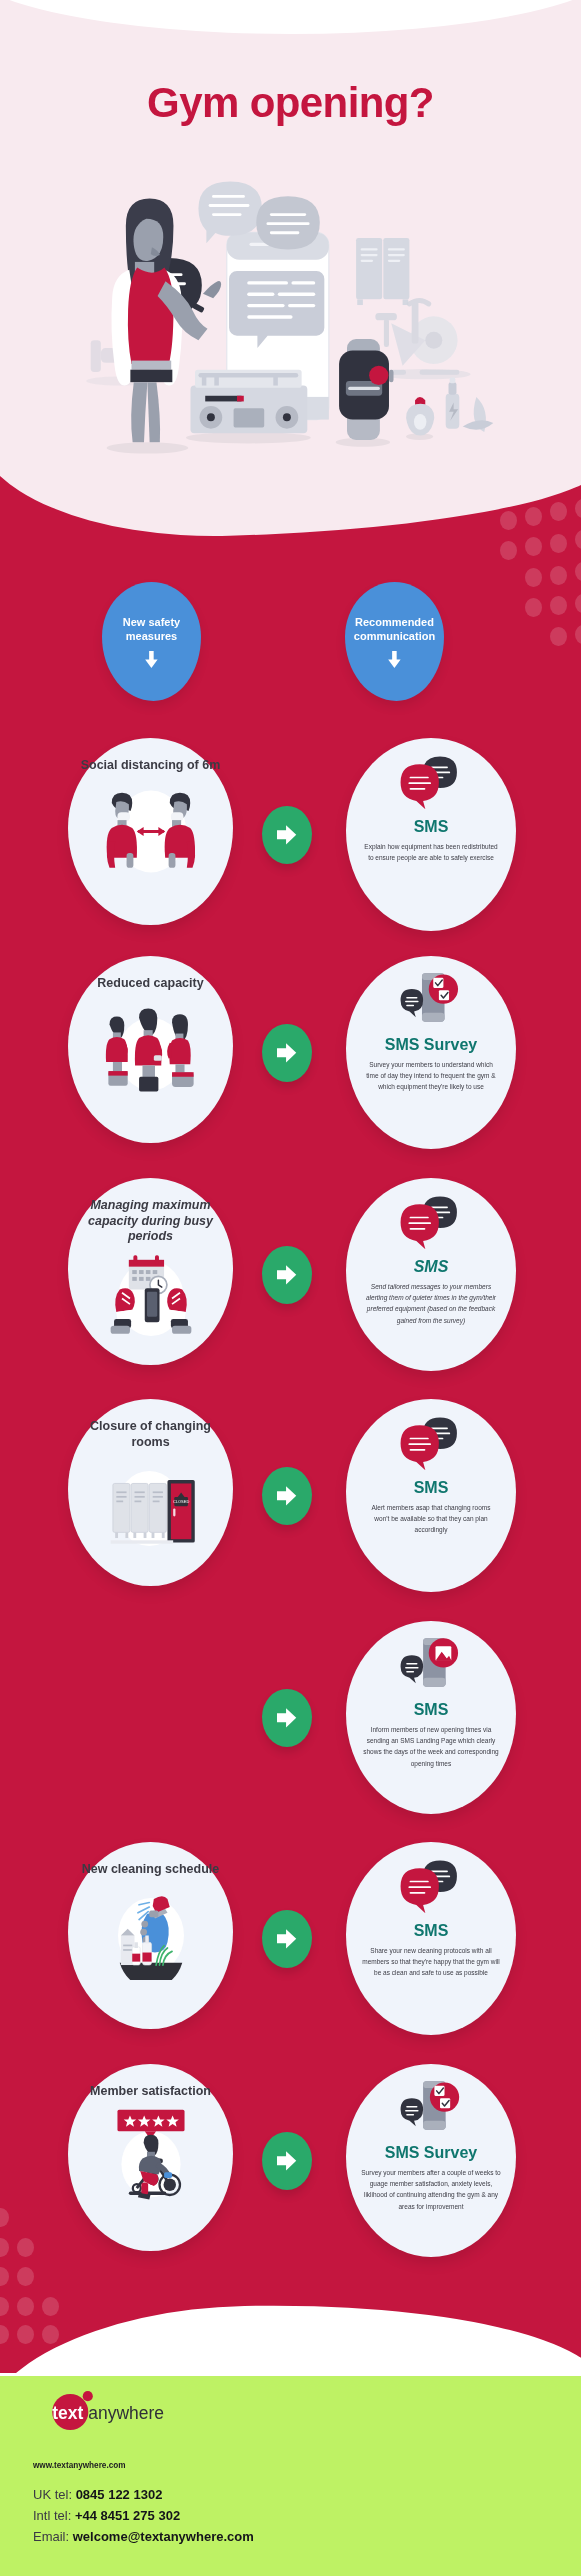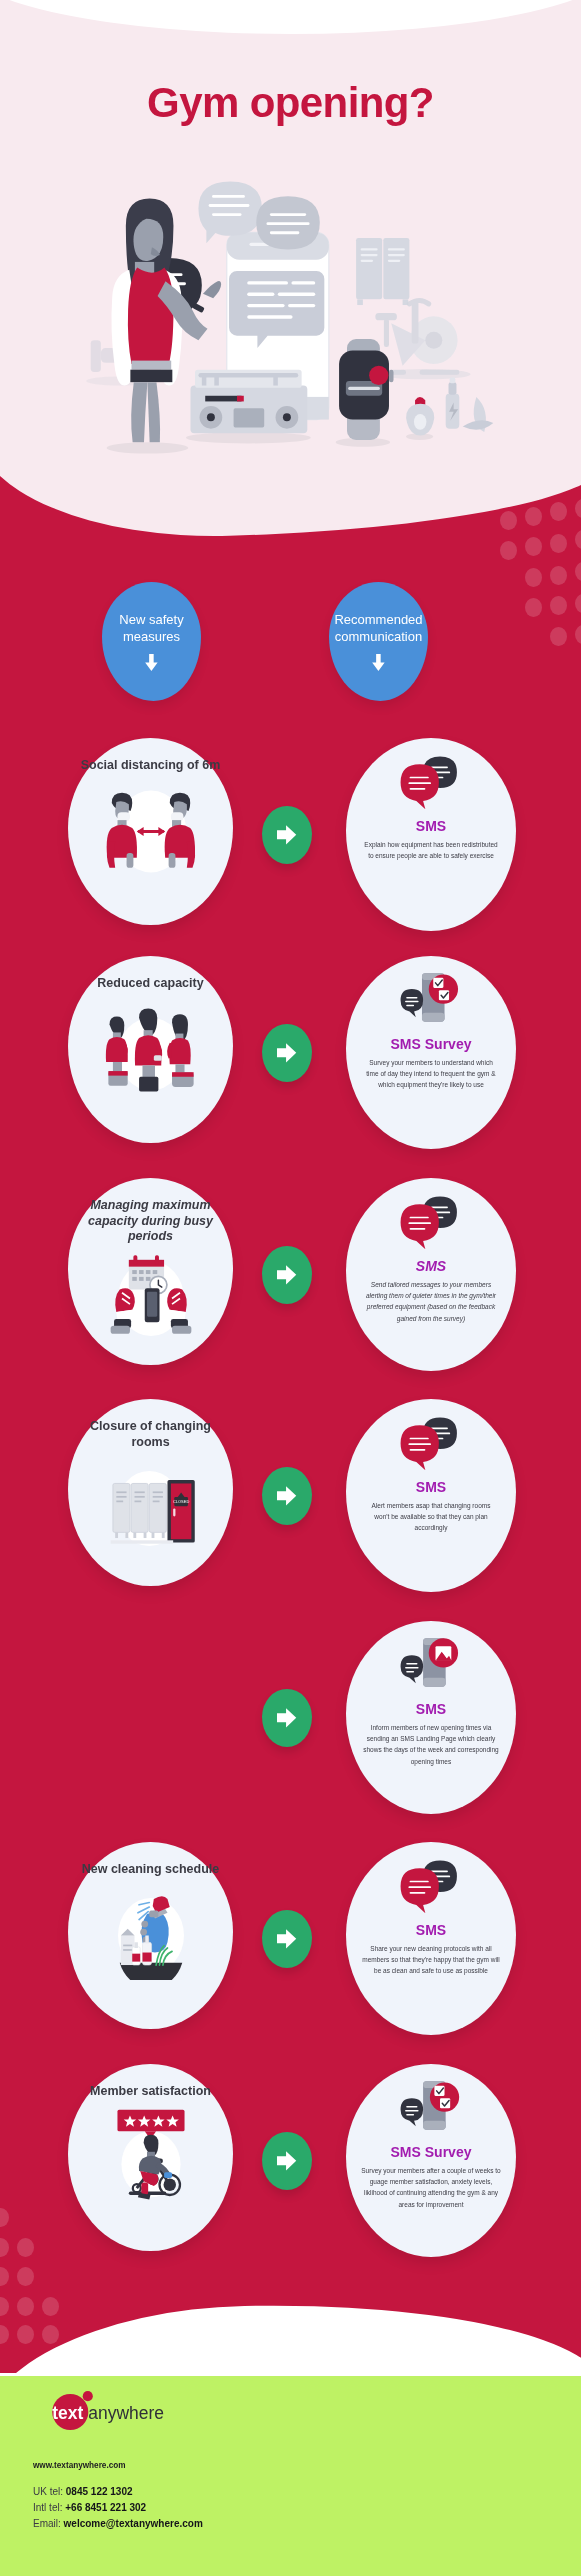--- a/index.html
+++ b/index.html
@@ -63,21 +63,21 @@
   
   .col-head{
     position:absolute;
     width:99px; height:119px;
     background:#4a90d9;
     border-radius:50% 50% 48% 52%/46% 46% 54% 54%;
     display:flex; flex-direction:column; align-items:center; justify-content:center;
     box-shadow:0 5.7px 10.2px rgba(0,0,0,0.09);
   }
   .col-head .ch-text{
-    color:#fff; font-weight:normal; font-size:13px; line-height:1.28;
+    color:#fff; font-weight:bold; font-size:11px; line-height:1.28;
     text-align:center; padding:0 6.8px;
   }
   .dn-arrow{ margin-top:8px; width:14.8px; height:17px; }
 
   
   .row{ position:absolute; left:0; width:581px; height:187px; }
 
   .card{
     position:absolute;
     background:#f0f4fb;
@@ -95,21 +95,21 @@
     padding-top:12.5px;
   }
   .measure-title{
     font-size:12.5px; font-weight:bold; color:#3b3b44;
     text-align:center; line-height:1.22; padding:0 12.5px;
   }
   .measure-art{ margin-top:5.7px; width:108px; height:97px; position:relative; }
 
   .comm-art{ width:68px; height:62px; position:relative; margin-top:2.3px; }
   .comm-title{
-    font-size:14px; font-weight:bold; color:#a21caf;
+    font-size:16px; font-weight:bold; color:#0f766e;
     text-align:right; margin-top:3.4px;
   }
   .comm-desc{
     font-size:6.5px; color:#3b3b44; text-align:center;
     line-height:1.75; padding:4.5px 18px 0 18px;
   }
 
   
   .arrow-puck{
     position:absolute; left:262px; top:68px;
@@ -122,21 +122,21 @@
   .arrow-puck svg{ width:20.4px; height:21.6px; }
 
   
   .footer{
     position:absolute; left:0; top:2376px; width:581px; height:200px;
     background:#bef264;
   }
   .logo-wrap{ position:absolute; left:33px; top:10.2px; width:193px; height:44px; }
   .footer-lines{ position:absolute; left:33px; top:85px; }
   .f-url{ font-size:8.2px; font-weight:bold; color:#1c1c22; margin-bottom:13.6px; }
-  .f-line{ font-size:10px; color:#3a3a44; line-height:1.62; }
+  .f-line{ font-size:13px; color:#3a3a44; line-height:1.62; }
   .f-line b{ color:#14141a; }
 </style>
 </head>
 <body>
 
 <div class="hero">
   <div class="hero-top-curve"></div>
 
   <div class="hero-title">Gym opening?</div>
 
@@ -328,21 +328,21 @@
     <div class="dot" style="left:50px; top:117px;"></div>
   </div>
 
   <div class="col-head" style="left:102px; top:111px;">
     <div class="ch-text">New safety measures</div>
     <svg class="dn-arrow" viewBox="0 0 26 30">
       <path d="M9 0 h8 v15 h7 L13 30 L2 15 h7 z" fill="#ffffff"></path>
     </svg>
   </div>
 
-  <div class="col-head" style="left:329px; top:111px;">
+  <div class="col-head" style="left:345px; top:111px;">
     <div class="ch-text">Recommended communication</div>
     <svg class="dn-arrow" viewBox="0 0 26 30">
       <path d="M9 0 h8 v15 h7 L13 30 L2 15 h7 z" fill="#ffffff"></path>
     </svg>
   </div>
 
   <div class="row" style="top:267px;">
     <div class="card card-left">
       <div class="measure-title">Social distancing of 6m</div>
       <div class="measure-art">
@@ -782,20 +782,20 @@
       <text x="97" y="58" font-family="Liberation Sans, sans-serif" font-size="31" fill="#2f3038">anywhere</text>
     </svg>
   </div>
 
   <div class="footer-lines">
     <div class="f-url">www.textanywhere.com</div>
     <div class="f-line">
       <span>UK tel: </span><b>0845 122 1302</b>
     </div>
     <div class="f-line">
-      <span>Intl tel: </span><b>+66 8451 221 302</b>
+      <span>Intl tel: </span><b>+44 8451 275 302</b>
     </div>
     <div class="f-line">
       <span>Email: </span><b>welcome@textanywhere.com</b>
     </div>
   </div>
 </div>
 
 
 </body></html>

